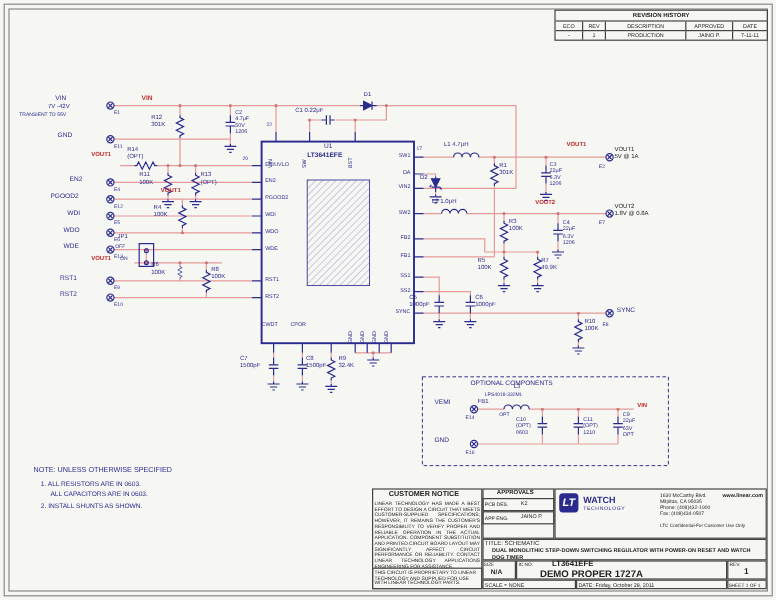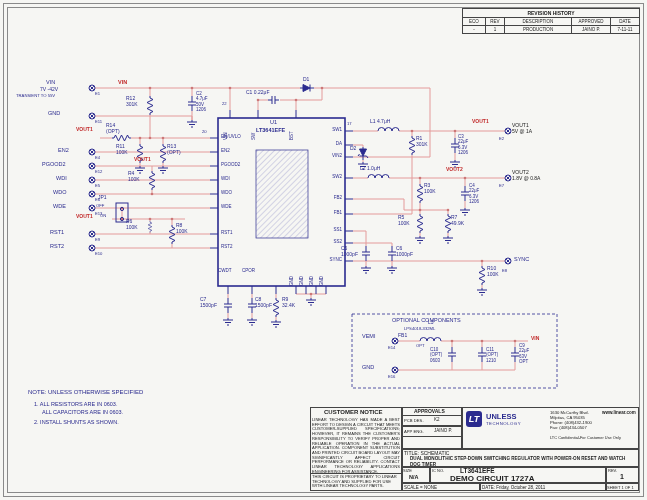--- a/index.html
+++ b/index.html
@@ -402,40 +402,40 @@
   <span class="tt b" style="left:104px;top:1px;font-size:5px">APPROVALS</span>
   <div class="bx" style="left:92px;top:8px;width:60px;height:11px"></div>
   <span class="tt" style="left:94px;top:11px;font-size:4.2px">PCB DES.</span>
   <span class="tt" style="left:124px;top:10px;font-size:4.5px">K2</span>
   <div class="bx" style="left:92px;top:19px;width:60px;height:11px"></div>
   <span class="tt" style="left:94px;top:22px;font-size:4.2px">APP ENG.</span>
   <span class="tt" style="left:124px;top:21px;font-size:4.5px">JAINO P.</span>
 
   <div class="bx" style="left:152px;top:0;width:177px;height:42px"></div>
   <span class="tt b" style="left:156px;top:4px;width:16px;height:16px;background:#2b2b8f;color:#fff;font-size:9px;font-style:italic;text-align:center;line-height:16px;border-radius:3px">LT</span>
-  <span class="tt b" style="left:176px;top:5px;font-size:7.5px;color:#2b2b8f">UNLESS</span>
+  <span class="tt b" style="left:176px;top:5px;font-size:7.5px;color:#2b2b8f">WATCH</span>
   <span class="tt" style="left:176px;top:14px;font-size:4.3px;color:#2b2b8f;letter-spacing:0.5px">TECHNOLOGY</span>
   <span class="tt" style="left:240px;top:3px;font-size:4.2px;line-height:1.2">1630 McCarthy Blvd.
 Milpitas, CA 95035
 Phone: (408)432-1900
 Fax: (408)434-0507</span>
   <span class="tt b" style="left:292px;top:3px;font-size:4.5px">www.linear.com</span>
   <span class="tt" style="left:240px;top:28px;width:88px;font-size:3.9px">LTC Confidential-For Customer Use Only</span>
 
   <div class="bx" style="left:92px;top:42px;width:237px;height:18px"></div>
   <span class="tt" style="left:94px;top:43px;font-size:5px">TITLE:  SCHEMATIC</span>
   <span class="tt b" style="left:100px;top:49px;width:225px;font-size:4.6px;line-height:1.2">DUAL MONOLITHIC STEP-DOWN SWITCHING REGULATOR WITH POWER-ON RESET AND WATCH DOG TIMER</span>
 
   <div class="bx" style="left:92px;top:60px;width:28px;height:16px"></div>
   <span class="tt" style="left:93px;top:61px;font-size:4px">SIZE</span>
   <span class="tt b" style="left:99px;top:67px;font-size:5.5px">N/A</span>
   <div class="bx" style="left:120px;top:60px;width:176px;height:16px"></div>
   <span class="tt" style="left:122px;top:61px;font-size:4px">IC NO.</span>
   <span class="tt b" style="left:150px;top:60px;font-size:6.5px">LT3641EFE</span>
-  <span class="tt b" style="left:140px;top:67px;font-size:8px">DEMO CIRCUIT 1727A</span>
+  <span class="tt b" style="left:140px;top:67px;font-size:8px">DEMO PROPER 1727A</span>
   <div class="bx" style="left:296px;top:60px;width:33px;height:16px"></div>
   <span class="tt" style="left:298px;top:61px;font-size:4px">REV.</span>
   <span class="tt b" style="left:310px;top:66px;font-size:7px">1</span>
 
   <div class="bx" style="left:92px;top:76px;width:78px;height:8px"></div>
   <span class="tt" style="left:94px;top:77.5px;font-size:4.5px">SCALE = NONE</span>
   <div class="bx" style="left:170px;top:76px;width:126px;height:8px"></div>
   <span class="tt" style="left:172px;top:77.5px;font-size:4.5px">DATE:  Friday, October 28, 2011</span>
   <div class="bx" style="left:296px;top:76px;width:33px;height:8px"></div>
   <span class="tt" style="left:297px;top:78px;font-size:4px">SHEET  1  OF  1</span>

